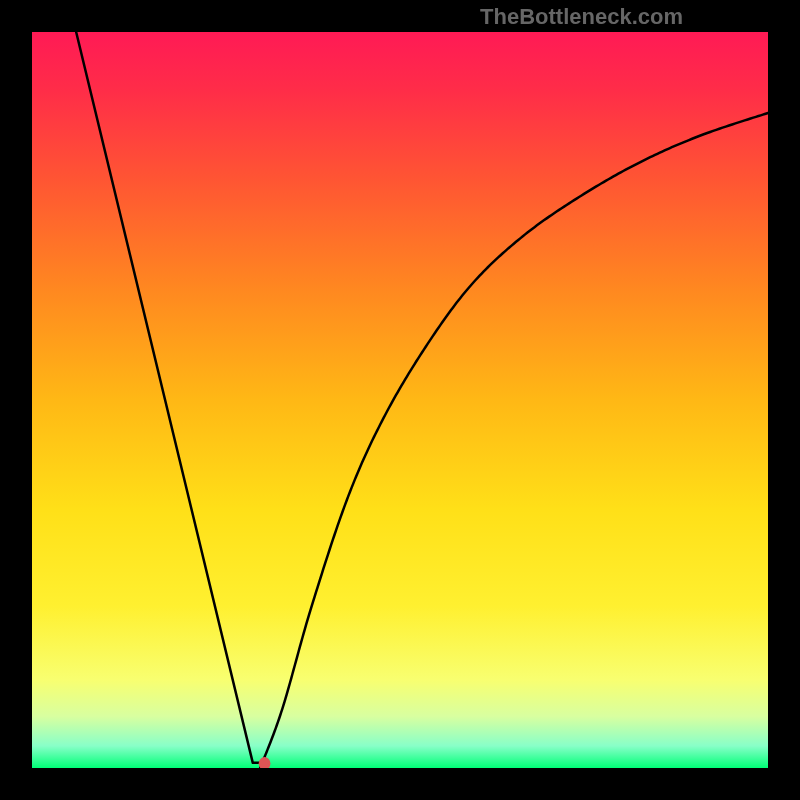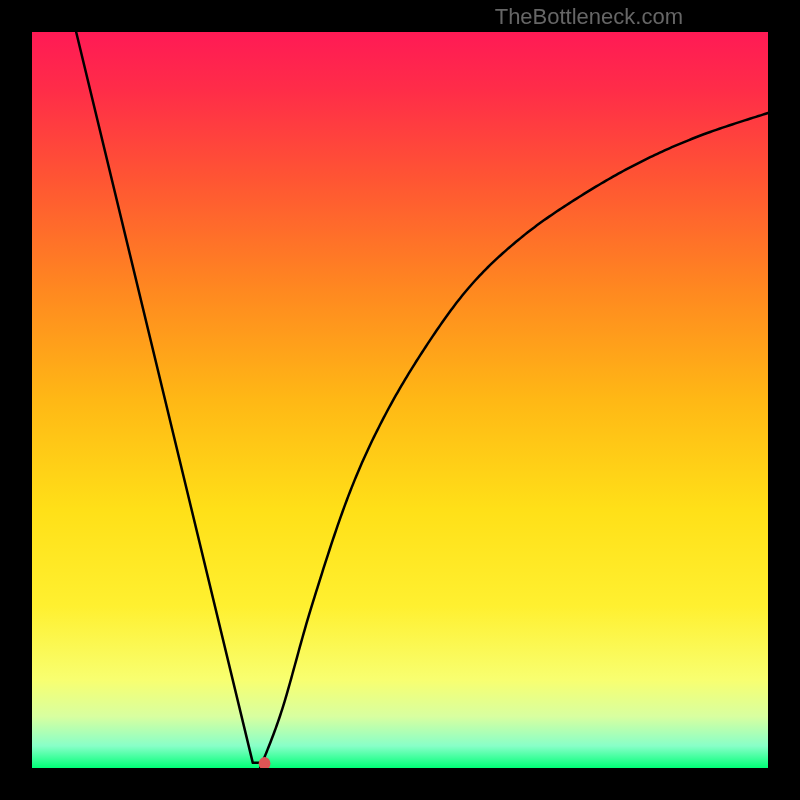--- a/index.html
+++ b/index.html
@@ -7,20 +7,21 @@
       padding: 0;
       width: 800px;
       height: 800px;
       background: white;
       position: relative;
     }
     .container {
       width: 693px;
       height: 800px;
       position: relative;
+      font-weight: bold;
     }
     .watermark {
       position: absolute;
       top: 4px;
       right: 10px;
       font-family: Arial, sans-serif;
       font-size: 22px;
       color: #666;
       z-index: 10;
     }

